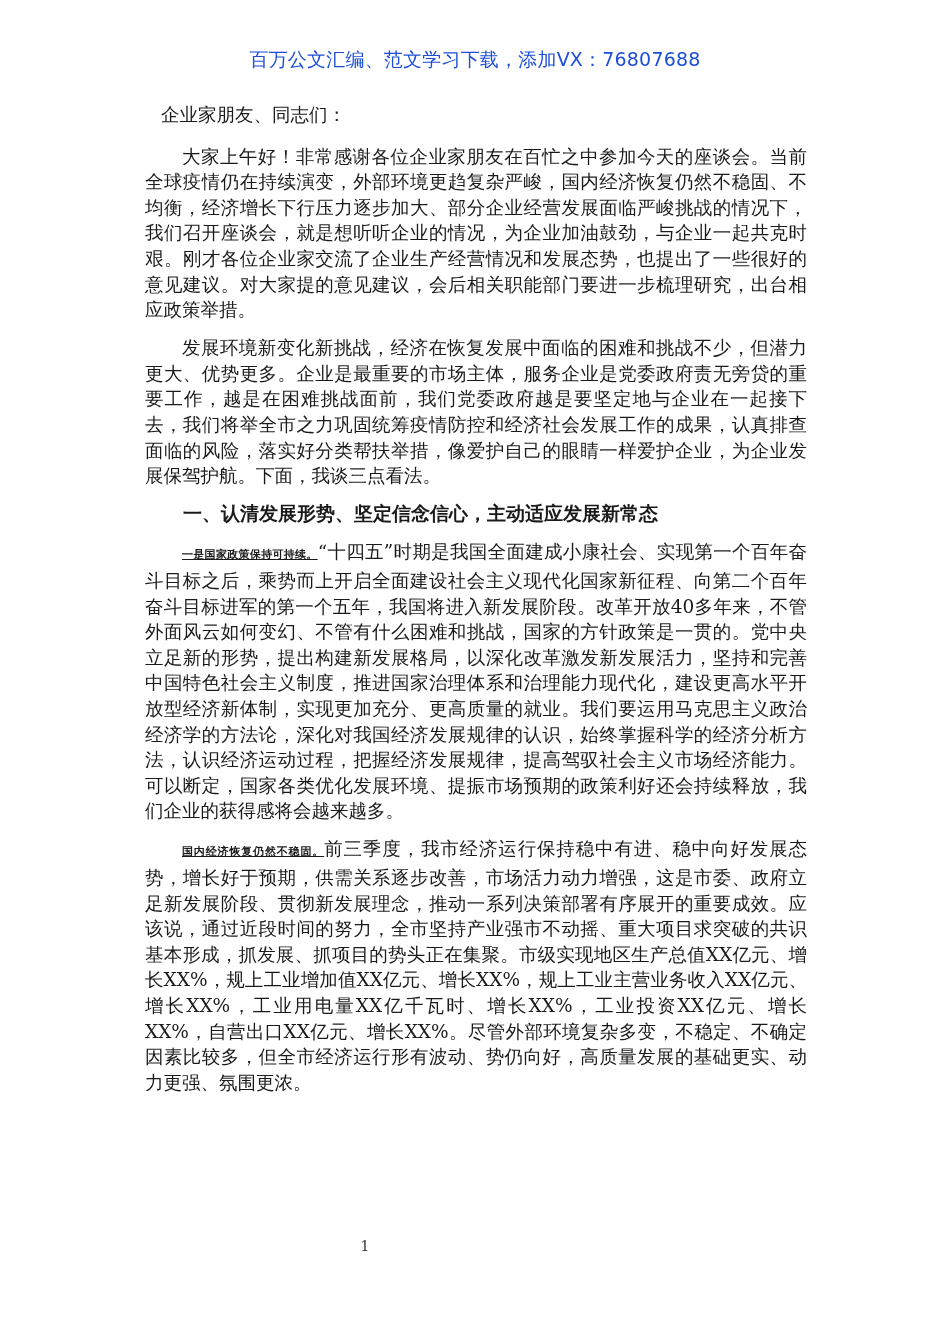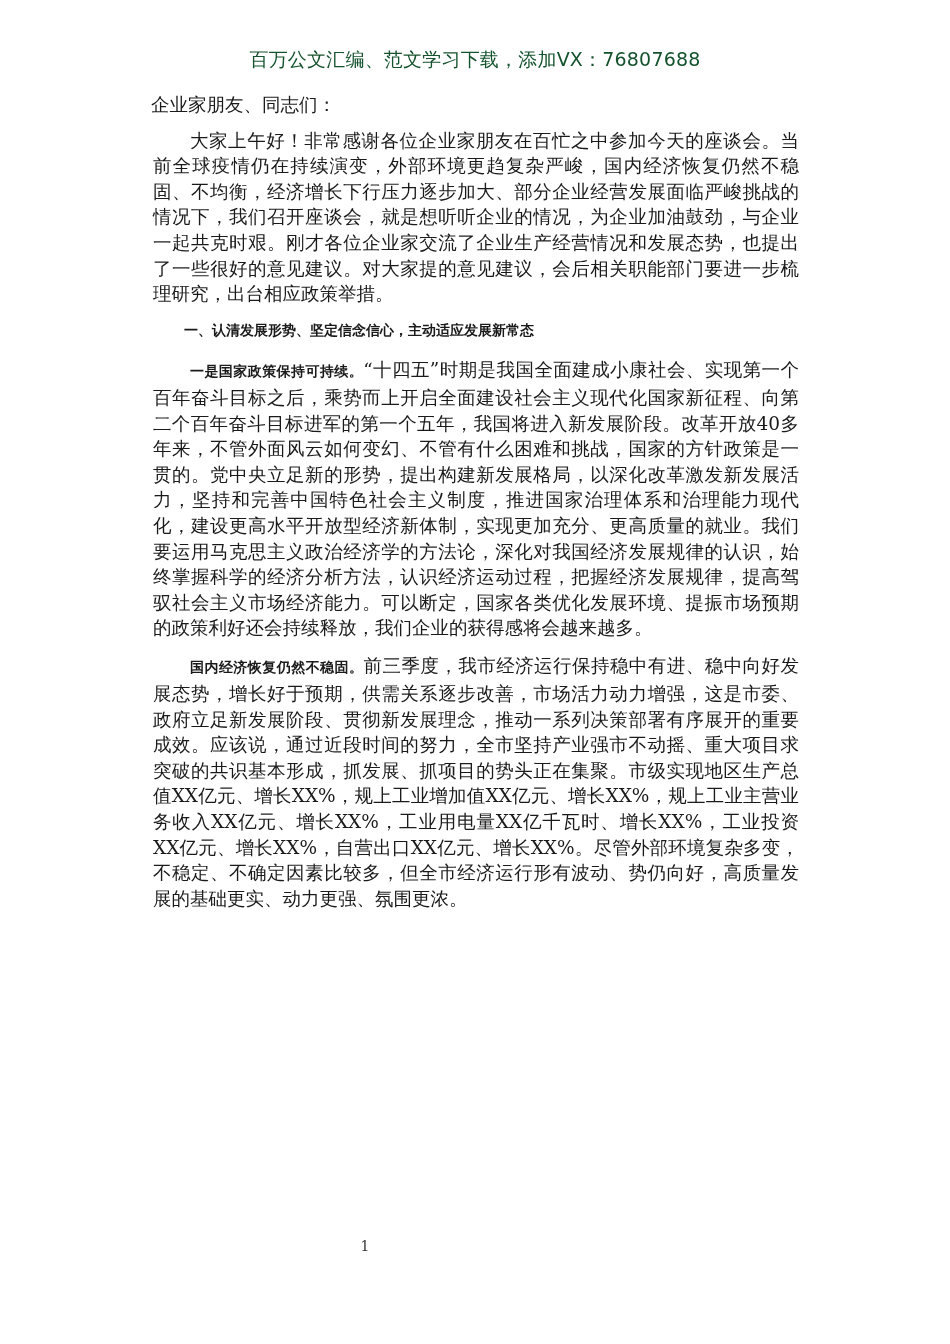--- a/index.html
+++ b/index.html
@@ -14,59 +14,60 @@
       overflow: hidden;
       font-family: "DejaVu Serif", "Liberation Serif", serif;
       color: #1a1a1a;
     }
     .banner {
       position: absolute;
       top: 46px;
       left: 0;
       width: 950px;
       text-align: center;
-      color: #14532d;
+      color: #1d4ed8;
       font-family: "DejaVu Sans", "Liberation Sans", sans-serif;
       font-size: 19px;
       line-height: 26px;
       letter-spacing: 0.2px;
     }
     .page {
       position: absolute;
       top: 86px;
       left: 145px;
       width: 662px;
       font-size: 18.5px;
       line-height: 25.6px;
       text-align: justify;
     }
     .salutation {
-      margin: 6px;
+      margin: 16px;
     }
     .para {
-      margin: 8px;
+      margin: 0;
       margin-top: 12.5px;
       text-indent: 2em;
       text-align: justify;
     }
     .first-para {
       margin-top: 10px;
     }
     .heading {
-      margin: 11px;
+      margin: 0;
       margin-top: 12.5px;
       text-indent: 2em;
       font-weight: bold;
-      font-family: Liberation Mono, monospace;
-      font-size: 14px;
+      font-family: Liberation Sans, sans-serif;
+      font-size: 19px;
     }
     .lead {
       font-weight: bold;
       font-family: "DejaVu Sans", "Liberation Sans", sans-serif;
-      font-size: 14px;
+      font-size: 11px;
+      text-decoration: underline;
     }
     .page-number {
       position: absolute;
       top: 1238px;
       left: 0;
       width: 730px;
       text-align: center;
       font-size: 14px;
       color: #333;
     }
@@ -74,20 +75,21 @@
 </head>
 <body>
 
 <div class="banner">百万公文汇编、范文学习下载，添加VX：76807688</div>
 
 <div class="page">
   <p class="salutation">企业家朋友、同志们：</p>
 
   <p class="para first-para"><span>大家上午好！非常感谢各位企业家朋友在百忙之中参加今天的座谈会。当前全球疫情仍在持续演变，外部环境更趋复杂严峻，国内经济恢复仍然不稳固、不均衡，经济增长下行压力逐步加大、部分企业经营发展面临严峻挑战的情况下，我们召开座谈会，就是想听听企业的情况，为企业加油鼓劲，与企业一起共克时艰。刚才各位企业家交流了企业生产经营情况和发展态势，也提出了一些很好的意见建议。对大家提的意见建议，会后相关职能部门要进一步梳理研究，出台相应政策举措。</span></p>
 
+  <p class="para"><span>发展环境新变化新挑战，经济在恢复发展中面临的困难和挑战不少，但潜力更大、优势更多。企业是最重要的市场主体，服务企业是党委政府责无旁贷的重要工作，越是在困难挑战面前，我们党委政府越是要坚定地与企业在一起接下去，我们将举全市之力巩固统筹疫情防控和经济社会发展工作的成果，认真排查面临的风险，落实好分类帮扶举措，像爱护自己的眼睛一样爱护企业，为企业发展保驾护航。下面，我谈三点看法。</span></p>
 
   <p class="heading">一、认清发展形势、坚定信念信心，主动适应发展新常态</p>
 
 
   <p class="para"><span class="lead">一是国家政策保持可持续。</span><span>“十四五”时期是我国全面建成小康社会、实现第一个百年奋斗目标之后，乘势而上开启全面建设社会主义现代化国家新征程、向第二个百年奋斗目标进军的第一个五年，我国将进入新发展阶段。改革开放40多年来，不管外面风云如何变幻、不管有什么困难和挑战，国家的方针政策是一贯的。党中央立足新的形势，提出构建新发展格局，以深化改革激发新发展活力，坚持和完善中国特色社会主义制度，推进国家治理体系和治理能力现代化，建设更高水平开放型经济新体制，实现更加充分、更高质量的就业。我们要运用马克思主义政治经济学的方法论，深化对我国经济发展规律的认识，始终掌握科学的经济分析方法，认识经济运动过程，把握经济发展规律，提高驾驭社会主义市场经济能力。可以断定，国家各类优化发展环境、提振市场预期的政策利好还会持续释放，我们企业的获得感将会越来越多。</span></p>
 
   <p class="para"><span class="lead">国内经济恢复仍然不稳固。</span><span>前三季度，我市经济运行保持稳中有进、稳中向好发展态势，增长好于预期，供需关系逐步改善，市场活力动力增强，这是市委、政府立足新发展阶段、贯彻新发展理念，推动一系列决策部署有序展开的重要成效。应该说，通过近段时间的努力，全市坚持产业强市不动摇、重大项目求突破的共识基本形成，抓发展、抓项目的势头正在集聚。市级实现地区生产总值XX亿元、增长XX%，规上工业增加值XX亿元、增长XX%，规上工业主营业务收入XX亿元、增长XX%，工业用电量XX亿千瓦时、增长XX%，工业投资XX亿元、增长XX%，自营出口XX亿元、增长XX%。尽管外部环境复杂多变，不稳定、不确定因素比较多，但全市经济运行形有波动、势仍向好，高质量发展的基础更实、动力更强、氛围更浓。</span></p>
 </div>
 
 <div class="page-number">1</div>

